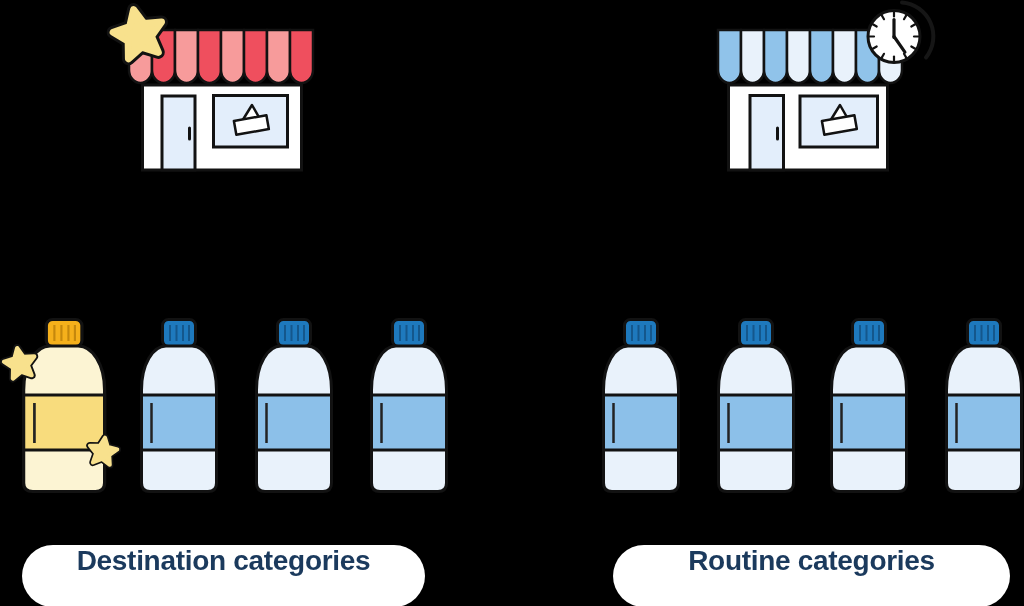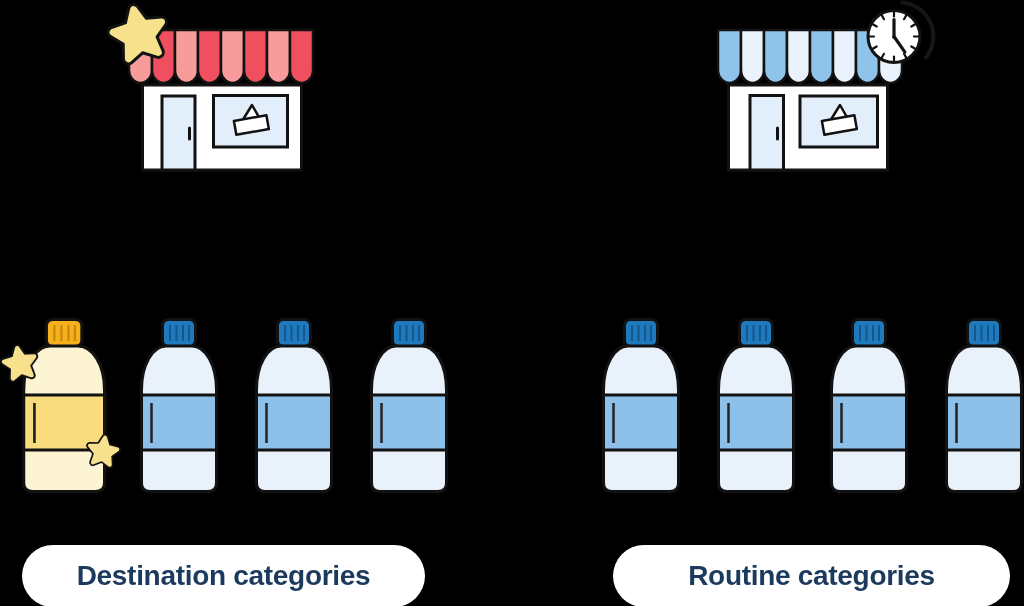--- a/index.html
+++ b/index.html
@@ -20,21 +20,21 @@
   .star-fill{stroke:var(--star-fill);stroke-width:7;stroke-linejoin:round;fill:var(--star-fill);}
   .clock-face{fill:var(--clock-fill);stroke:var(--outline);stroke-width:3;}
   .clock-tick{stroke:var(--outline);stroke-width:2.2;stroke-linecap:round;}
   .clock-hand{stroke:var(--outline);stroke-width:3.2;stroke-linecap:round;fill:none;}
   .motion-arc{stroke:var(--motion-arc);stroke-width:4;fill:none;stroke-linecap:round;}
   .awning-stripe{stroke:var(--outline);stroke-width:2.5;}
 
   .pill{
     position:absolute;height:62px;border-radius:31px;
     background:var(--pill-bg);
-    display:flex;align-items:center;justify-content:center;
+    display:flex;justify-content:center;
     font-weight:700;font-size:28px;letter-spacing:-0.3px;
     color:var(--pill-text);
   }
   .pill-left{left:22px;top:545px;width:403px;}
   .pill-right{left:613px;top:545px;width:397px;}
 </style>
 </head>
 <body style="background: rgb(0, 0, 0);">
 
 <div class="stage">

